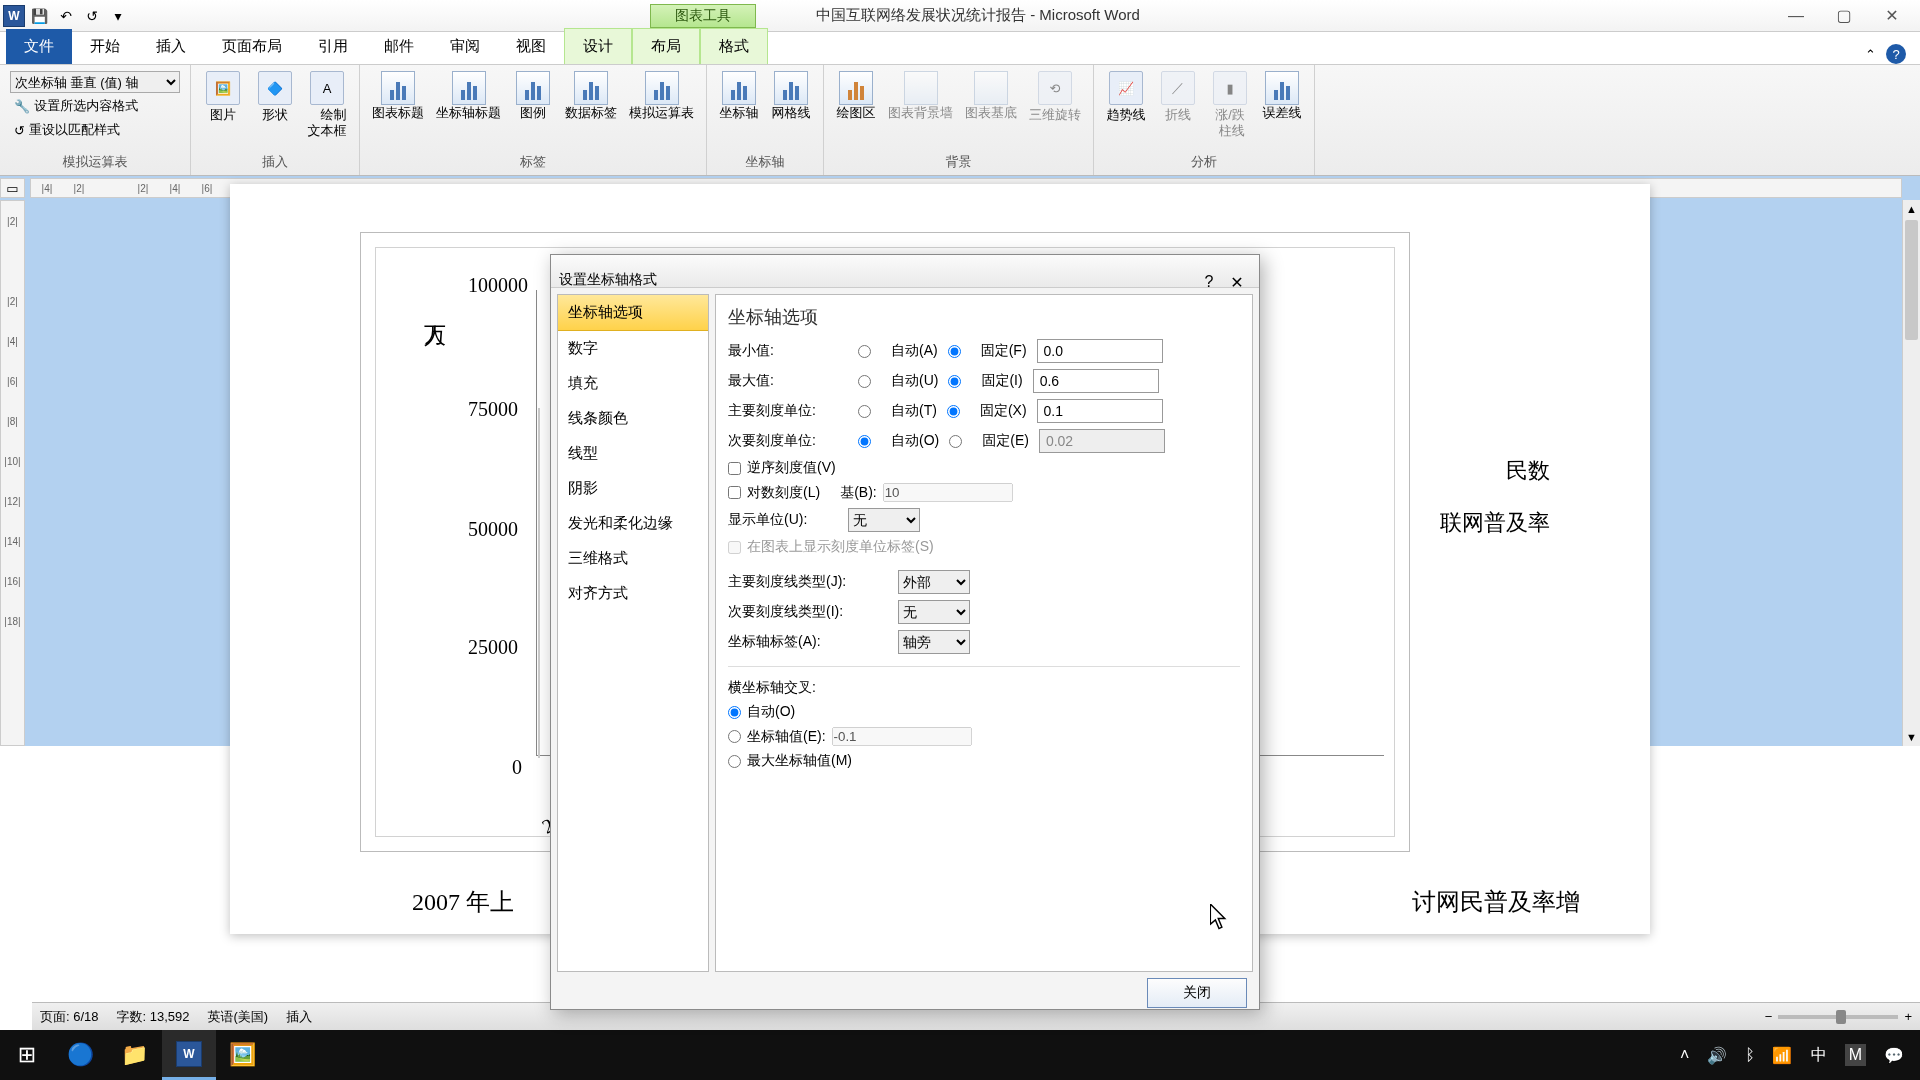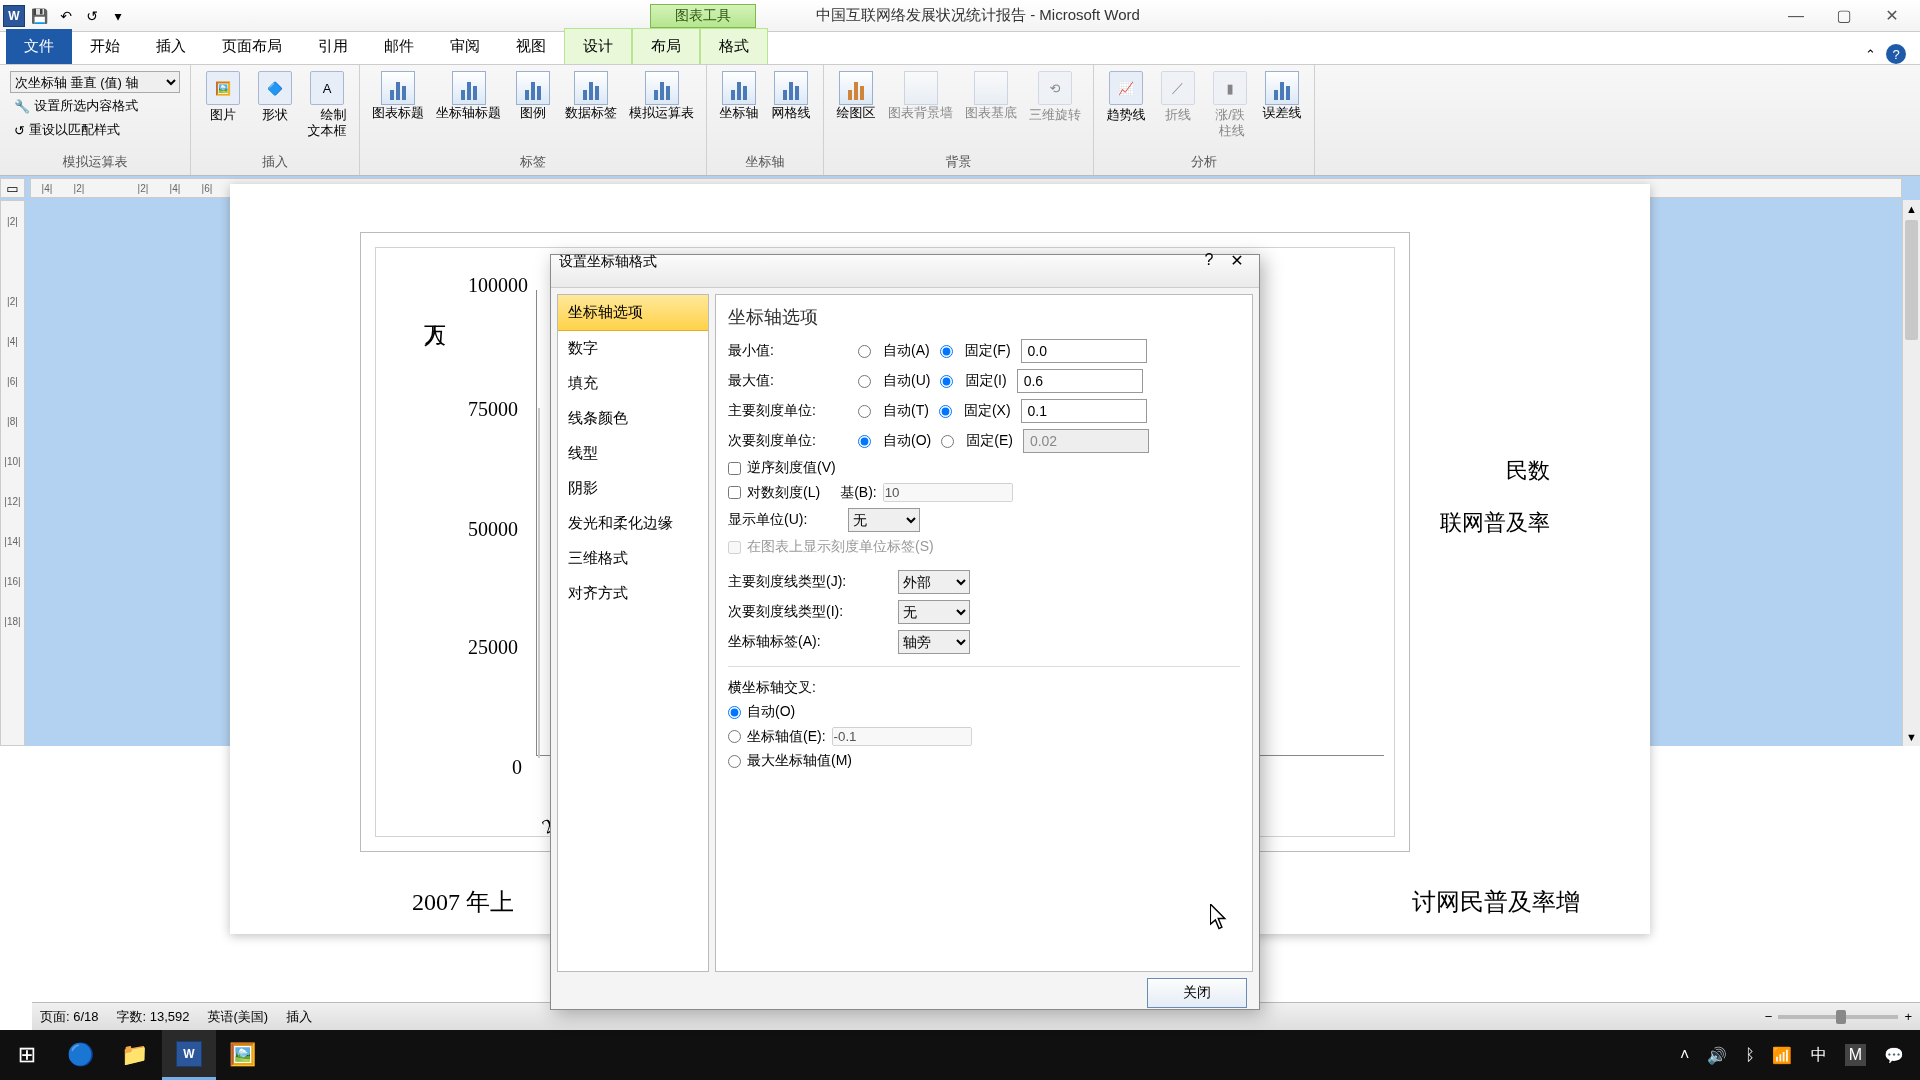--- a/index.html
+++ b/index.html
@@ -57,35 +57,35 @@
 .xtick0 { position:absolute; left:166px; top:562px; font-size:20px; font-family:"SimSun"; transform:rotate(-28deg); }
 .legend-item { position:absolute; font-size:22px; font-family:"SimSun"; }
 .caption { position:absolute; left:182px; top:702px; font-size:24px; font-family:"SimSun"; }
 .caption2 { position:absolute; right:70px; top:702px; font-size:24px; font-family:"SimSun"; }
 .scrollbar-v { position:absolute; right:0; top:24px; width:18px; bottom:0; background:#eee; border-left:1px solid #ccc; }
 .scroll-thumb { position:absolute; left:2px; right:2px; top:20px; height:120px; background:#c8c8c8; border-radius:2px; }
 .scroll-arrow { position:absolute; left:0; right:0; height:18px; display:flex; align-items:center; justify-content:center; background:#eee; font-size:11px; }
 
 
 .dialog { position:absolute; left:550px; top:254px; width:710px; height:756px; background:#f4f4f4; border:1px solid #8a8a8a; box-shadow:4px 4px 18px rgba(0,0,0,.3); z-index:100; }
-.dlg-title { height:30px; display:flex; align-items:flex-end; padding:16px 8px; font-size:14px; background:linear-gradient(#fbfbfb,#eaeaea); border-bottom:1px solid #ccc; }
+.dlg-title { height:30px; display:flex; align-items:flex-start; padding:16px 8px; font-size:14px; background:linear-gradient(#fbfbfb,#eaeaea); border-bottom:1px solid #ccc; }
 .dlg-title .sp { flex:1; }
 .dlg-title .hbtn { width:28px; height:22px; display:flex; align-items:center; justify-content:center; font-size:16px; }
 .dlg-body { display:flex; height:690px; }
 .dlg-nav { width:152px; border:1px solid #bbb; margin:6px; background:#fff; display:flex; flex-direction:column; }
 .dlg-nav-item { padding:8px 10px; font-size:15px; cursor:pointer; }
 .dlg-nav-item.sel { background:linear-gradient(#ffe89a,#ffd24a); border-bottom:1px solid #e0b020; }
 .dlg-panel { flex:1; border:1px solid #bbb; margin:6px 6px 6px 0; background:#fff; padding:10px 12px; font-size:14px; overflow:auto; }
 .dlg-panel h3 { font-size:18px; font-weight:normal; margin-bottom:10px; color:#333; }
 .opt-row { display:flex; align-items:center; gap:10px; margin:6px 0; }
 .opt-row .lbl { width:120px; }
 .opt-row input[type=text] { border:1px solid #999; height:24px; width:126px; padding:0 6px; font-size:14px; }
 .opt-row input[type=text]:disabled { background:#eee; color:#888; }
 .opt-row select { border:1px solid #999; height:24px; width:72px; font-size:14px; }
-.radio-pair { display:flex; align-items:center; gap:12px; }
+.radio-pair { display:flex; align-items:center; gap:20px; }
 .chk-row { display:flex; align-items:center; gap:6px; margin:6px 0; }
 .chk-row.dis { color:#999; }
 .section-lbl { margin:12px 0 4px; }
 .dlg-footer { display:flex; justify-content:flex-end; padding:0 12px 10px; }
 .dlg-footer button { width:100px; height:30px; border:1px solid #6a8ab8; background:linear-gradient(#fdfdfd,#e4ecf6); font-size:14px; cursor:pointer; }
 hr.sep { border:none; border-top:1px solid #ddd; margin:12px 0; }
 
 
 .status-bar { position:absolute; left:0; right:0; bottom:50px; height:28px; background:linear-gradient(#f0f0f0,#dedede); border-top:1px solid #bbb; display:flex; align-items:center; padding:0 8px; font-size:13px; gap:18px;margin-left:32px; }
 .status-bar .sp { flex:1; }

